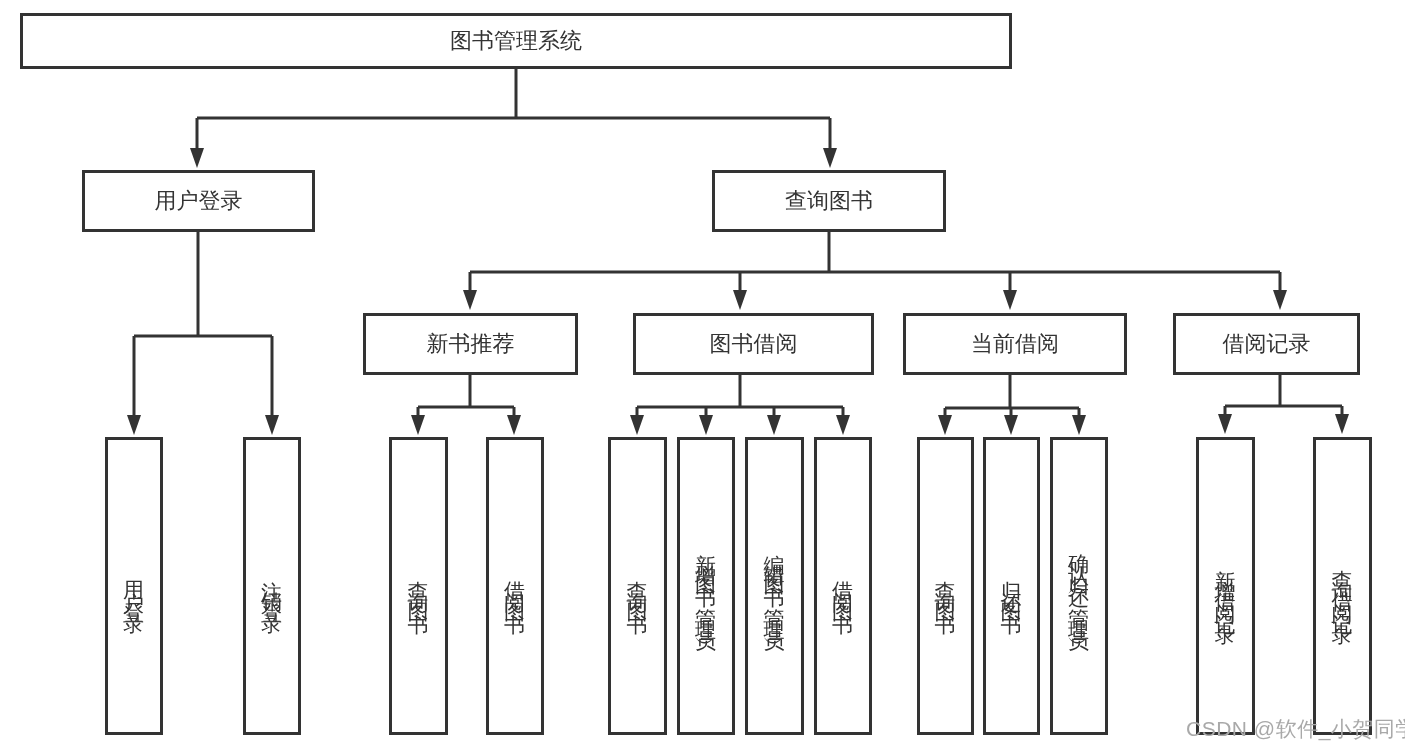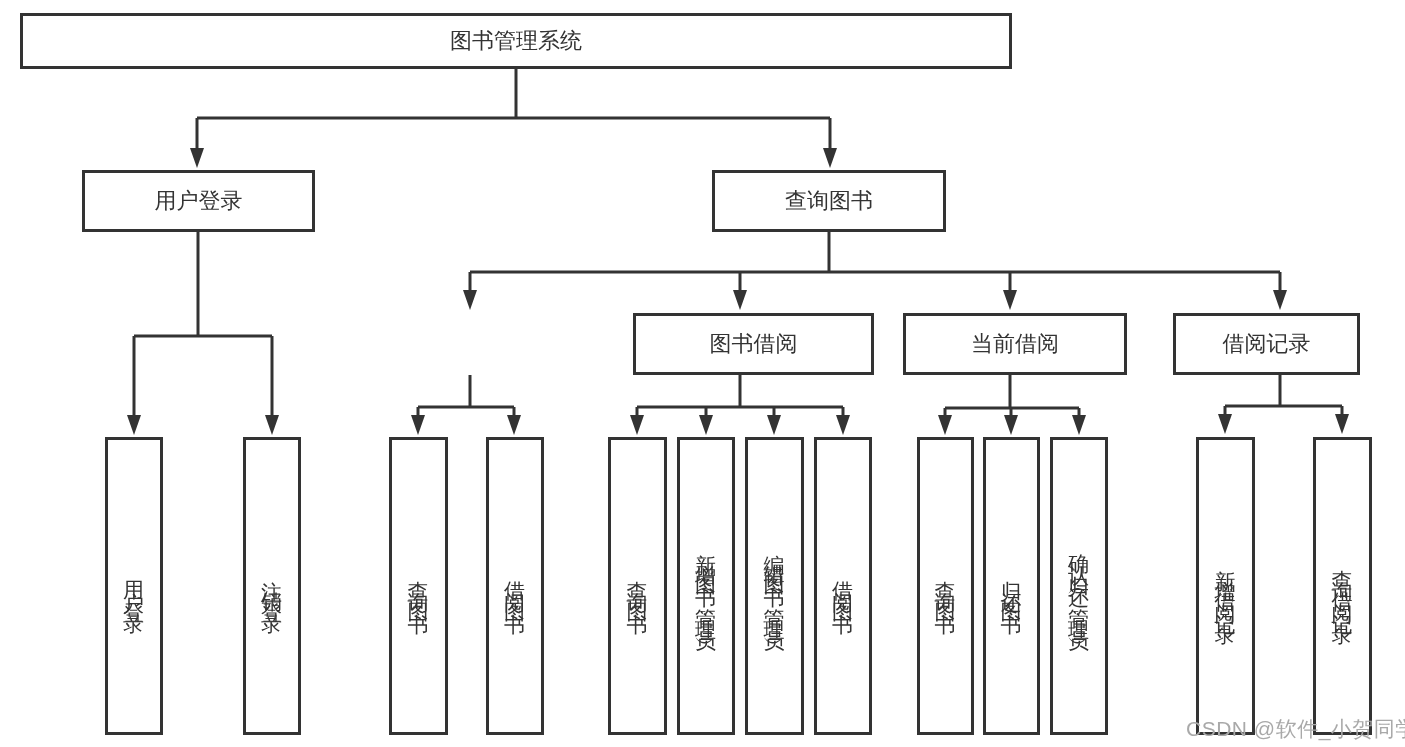--- a/index.html
+++ b/index.html
@@ -134,20 +134,23 @@
     <span>图书管理系统</span>
   </div>
 
   <div class="node" style="left:82px; top:170px; width:233px; height:62px;">
     <span>用户登录</span>
   </div>
   <div class="node" style="left:712px; top:170px; width:234px; height:62px;">
     <span>查询图书</span>
   </div>
 
+  <div class="node" style="left:363px; top:313px; width:215px; height:62px;">
+    <span>新书推荐</span>
+  </div>
   <div class="node" style="left:633px; top:313px; width:241px; height:62px;">
     <span>图书借阅</span>
   </div>
   <div class="node" style="left:903px; top:313px; width:224px; height:62px;">
     <span>当前借阅</span>
   </div>
   <div class="node" style="left:1173px; top:313px; width:187px; height:62px;">
     <span>借阅记录</span>
   </div>
 

